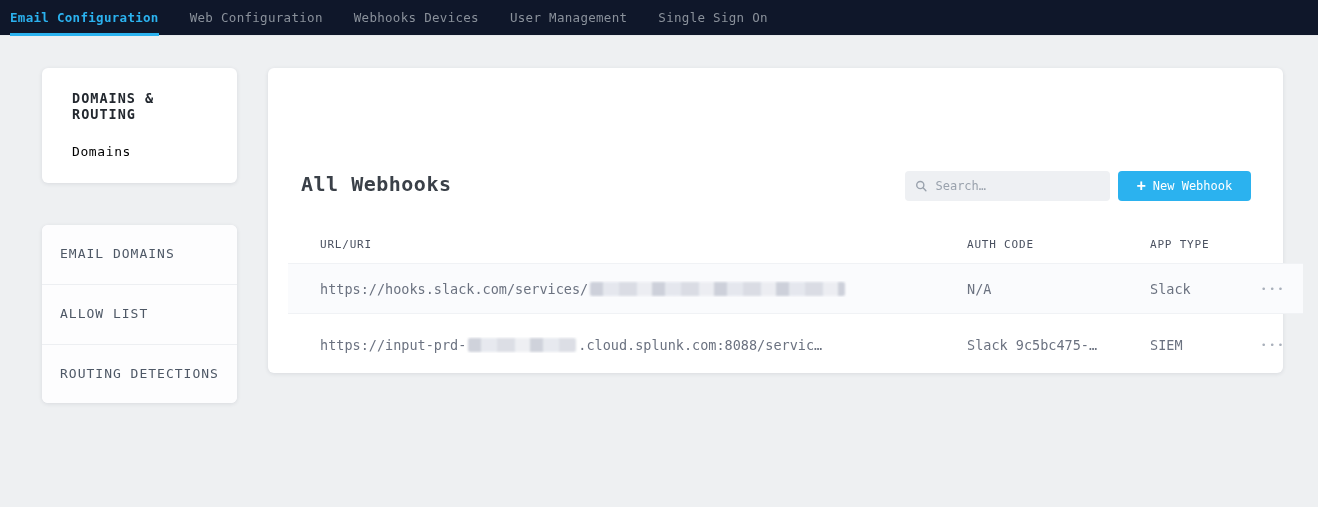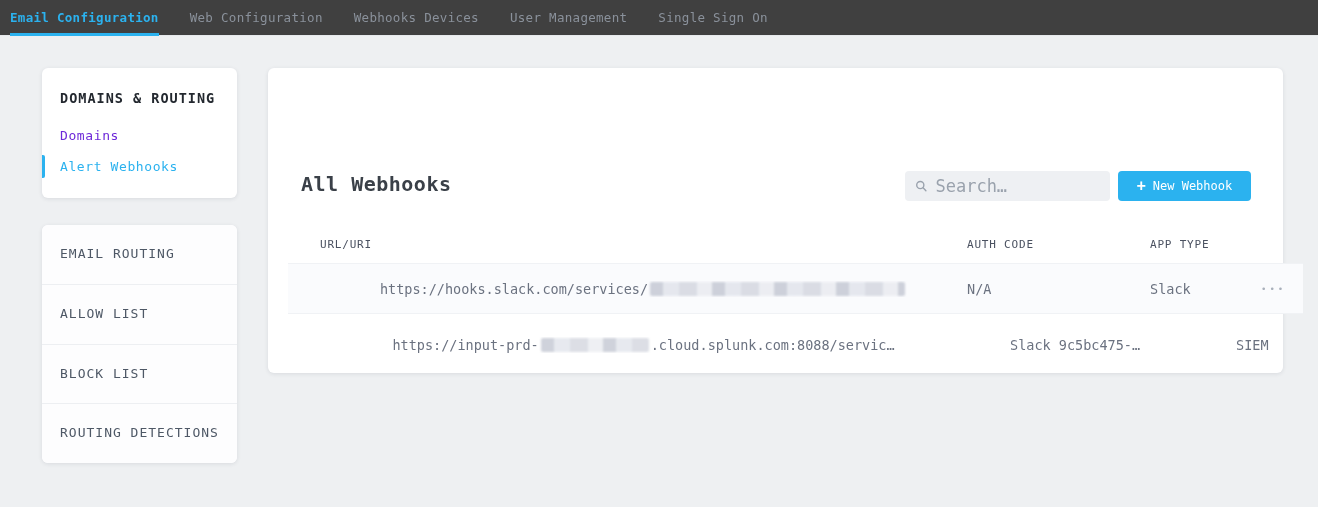--- a/index.html
+++ b/index.html
@@ -1,64 +1,64 @@
 <!DOCTYPE html>
 <html style="--accent: #2bb2ef;"><head>
 <meta charset="utf-8">
 <style>
   :root { --accent:#2bb2ef; }
   * { box-sizing: border-box; margin: 0; padding: 0; }
   body { font-family: "DejaVu Sans Mono", monospace; }
   .screen { position: relative; width: 1318px; height: 507px; background:#eef0f2; overflow: hidden; }
 
   
-  .topnav { position: absolute; top:0; left:0; width:100%; height:36px; background:#404040;
+  .topnav { position: absolute; top:0; left:0; width:100%; height:36px; background:#0f172a;
             border-bottom:1px solid #e6e9ec; display:flex; align-items:stretch; padding-left:10px; }
   .tab { position: relative; display:flex; align-items:center; margin-right:31px;
          font-size:12.5px; color:#8a919b; letter-spacing:.3px; cursor:pointer; white-space:nowrap; }
   .tab.active { color:var(--accent); font-weight:bold; }
   .tab.active::after { content:""; position:absolute; left:0; right:0; bottom:-1px; height:3px; background:var(--accent); }
 
   .card { background:#ffffff; border-radius:6px; box-shadow:0 1px 4px rgba(25,35,55,.10); }
 
   
-  .sidebar-card1 { position:absolute; left:42px; top:68px; width:195px; padding:22px 0 16px 0; }
+  .sidebar-card1 { position:absolute; left:42px; top:68px; width:195px; padding:22px 0 16px 12px; }
   .sidebar-heading { padding:0 18px; font-size:13.5px; font-weight:bold; color:#23282f; letter-spacing:1px; margin-bottom:14px; }
-  .side-item { position:relative; padding:8px 18px; font-size:13px; letter-spacing:.6px; color:#6d28d9; cursor:pointer; }
+  .side-item { position:relative; padding:8px 18px; font-size:13px; letter-spacing:.6px; color:#000000; cursor:pointer; }
   .side-item.active { color:var(--accent); }
   .side-item.active::before { content:""; position:absolute; left:0; top:4px; bottom:4px; width:3px; background:var(--accent); border-radius:0 2px 2px 0; }
 
   .sidebar-card2 { position:absolute; left:42px; top:225px; width:195px; overflow:hidden; }
   .policy-item { padding:19px 18px; font-size:13px; letter-spacing:1px; color:#4e5866; line-height:1.6;
                  border-top:1px solid #edeff2; cursor:pointer; background:#fdfdfe; }
   .policy-item:first-child { border-top:none; }
 
   
   .main-card { position:absolute; left:268px; top:68px; width:1015px; height:305px; }
   .page-title { position:absolute; left:33px; top:104px; font-size:20px; font-weight:bold; color:#3a4048; letter-spacing:.5px; }
 
   .search-box { position:absolute; left:637px; top:103px; width:205px; height:30px; background:#eef0f3;
                 border-radius:4px; display:flex; align-items:center; padding:0 10px; }
   .search-box input { border:none; outline:none; background:transparent; width:100%; margin-left:8px;
-                      font-family:"DejaVu Sans Mono", monospace; font-size:17px; color:#15803d; }
+                      font-family:"DejaVu Sans Mono", monospace; font-size:12px; color:#15803d; }
   .search-box input::placeholder { color:#9aa2ad; }
 
   .new-webhook-btn { position:absolute; left:850px; top:103px; width:133px; height:30px; background:var(--accent);
                      color:#ffffff; border:none; border-radius:4px; font-family:"DejaVu Sans Mono", monospace;
                      font-size:12px; display:flex; align-items:center; justify-content:center; gap:7px; cursor:pointer; }
   .new-webhook-btn .plus { font-size:15px; font-weight:bold; line-height:1; }
 
   .table { position:absolute; left:0; top:158px; width:100%;margin-left:20px; }
   .trow { display:grid; grid-template-columns:647px 183px 109px auto; align-items:center; padding:0 32px; }
   .thead { height:38px; border-bottom:1px solid #f0f2f5; }
   .thead .th { font-size:11px; color:#4a5160; letter-spacing:.8px; font-weight:normal; }
   .data-row { height:50px; font-size:13.5px; color:#6b7280; cursor:pointer; }
   .data-row.tinted { background:#fafbfd; border-bottom:1px solid #f0f2f5; }
-  .data-row.row2 { height:62px;gap:43px; }
-  .cell { white-space:nowrap; overflow:hidden;justify-content:center; }
+  .data-row.row2 { height:62px; }
+  .cell { white-space:nowrap; overflow:hidden; }
   .url-cell { display:flex; align-items:center; }
   .redacted { display:inline-block; height:14px; border-radius:2px; margin:0 2px; vertical-align:middle;
               background:
                 repeating-linear-gradient(90deg, rgba(160,166,184,.50) 0 13px, rgba(212,216,226,.55) 13px 29px,
                   rgba(185,190,204,.50) 29px 47px, rgba(224,227,234,.55) 47px 62px);
               filter: blur(1.3px); }
   .redact-1 { width:255px; }
   .redact-2 { width:108px; }
   .row-menu { justify-self:start; color:#a9b0bb; font-size:9px; letter-spacing:3px; cursor:pointer; padding:4px 2px; }
 </style>
@@ -71,27 +71,25 @@
     <div class="tab active">Email Configuration</div>
     <div class="tab">Web Configuration</div>
     <div class="tab">Webhooks Devices</div>
     <div class="tab">User Management</div>
     <div class="tab">Single Sign On</div>
   </div>
 
   <div class="card sidebar-card1">
     <div class="sidebar-heading">DOMAINS &amp; ROUTING</div>
     <div class="side-item">Domains</div>
-    <div class="side-item active">Alert Webhooks</div>
   </div>
 
   <div class="card sidebar-card2">
-    <div class="policy-item">EMAIL ROUTING</div>
+    <div class="policy-item">EMAIL DOMAINS</div>
     <div class="policy-item">ALLOW LIST</div>
-    <div class="policy-item">BLOCK LIST</div>
     <div class="policy-item">ROUTING DETECTIONS</div>
   </div>
 
   <div class="card main-card">
     <div class="page-title">All Webhooks</div>
 
     <div class="search-box">
       <svg width="14" height="14" viewBox="0 0 16 16" fill="none" stroke="#9aa2ad" stroke-width="1.8" stroke-linecap="round">
         <circle cx="6.8" cy="6.8" r="4.6"></circle>
         <line x1="10.4" y1="10.4" x2="14" y2="14"></line>

